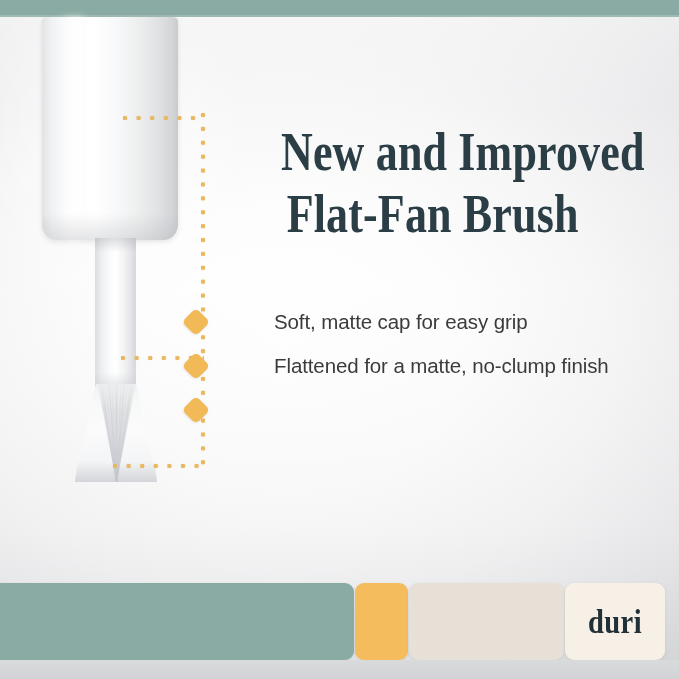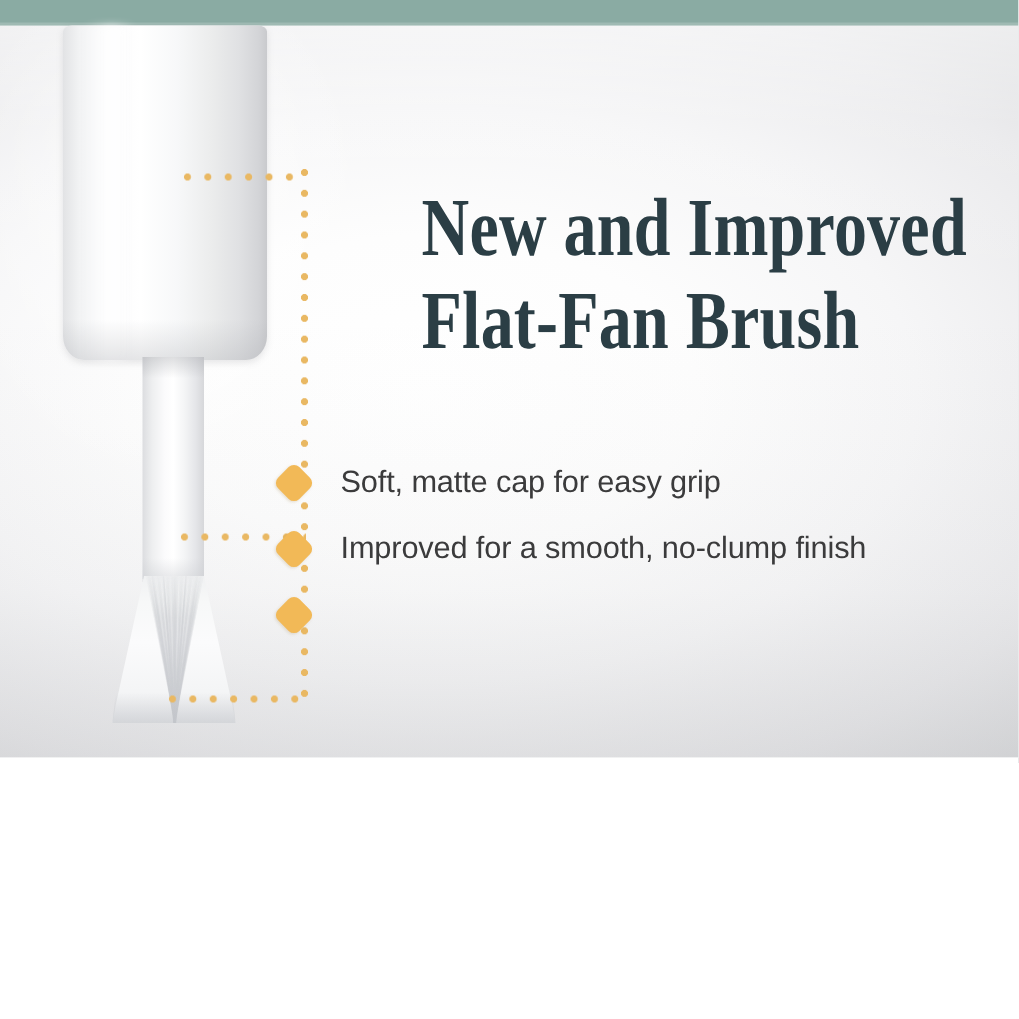--- a/index.html
+++ b/index.html
@@ -3,24 +3,25 @@
 <meta charset="utf-8">
 <style>
   html, body {
     margin: 0;
     padding: 0;
     background: #ffffff;
   }
   #stage {
     position: relative;
     width: 679px;
-    height: 505px;
+    height: 679px;
     overflow: hidden;
     font-family: "Liberation Sans", sans-serif;
     background: #d0d1d3;
+    text-align: right;
   }
 
   
   .bg-base {
     position: absolute;
     inset: 0;
     background:
       radial-gradient(120% 95% at 42% 52%,
         #ffffff 0%,
         #fdfdfd 22%,
@@ -193,20 +194,21 @@
   .headline .line { display: block; }
   .headline .line2 { margin-top: -2px; }
 
   
   .bullets { position: absolute; left: 186px; top: 300px; width: 470px; }
   .bullet-row {
     position: relative;
     display: flex;
     align-items: center;
     height: 44px;
+    gap: 47px;
   }
   .diamond {
     position: relative;
     width: 20px; height: 20px;
     flex: 0 0 20px;
     background: #f2b957;
     border-radius: 5px;
     transform: rotate(45deg);
     box-shadow: 0 1px 2px rgba(170,140,80,0.25);
   }
@@ -341,21 +343,21 @@
 
   <div class="bullets">
 
     <div class="bullet-row">
       <span class="diamond"></span>
       <span class="bullet-text">Soft, matte cap for easy grip</span>
     </div>
 
     <div class="bullet-row">
       <span class="diamond"></span>
-      <span class="bullet-text">Improved for a smooth, no-clump finish</span>
+      <span class="bullet-text">Flattened for a matte, no-clump finish</span>
     </div>
 
     <div class="bullet-row">
       <span class="diamond"></span>
     </div>
 
   </div>
 
   <div class="footer">
     <div class="seg sage"></div>

